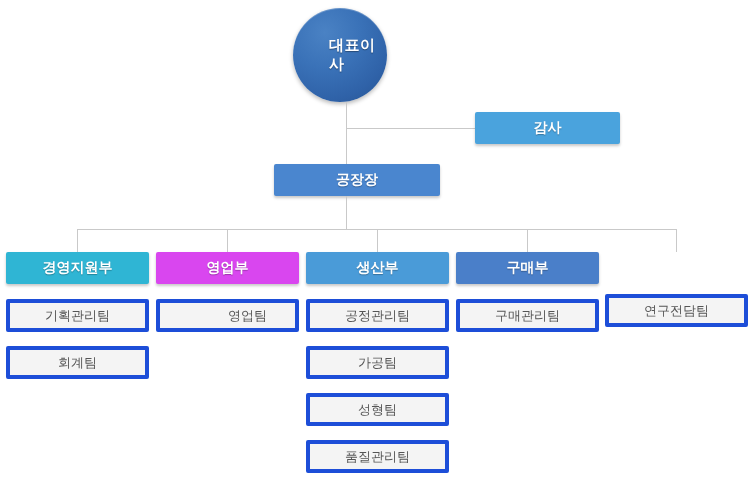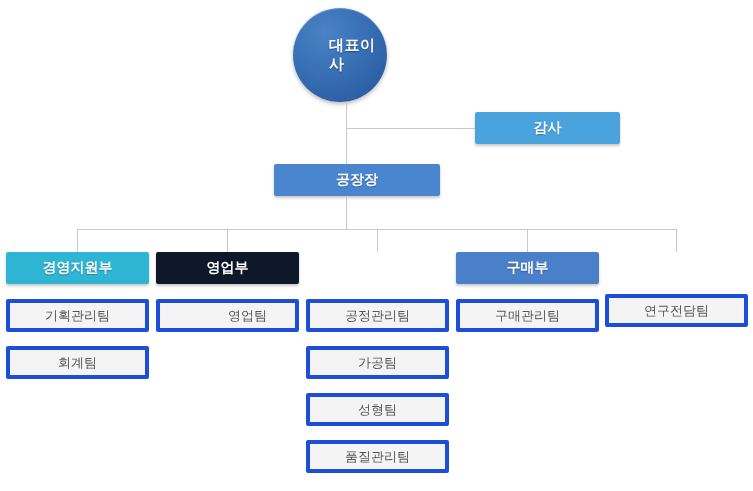--- a/index.html
+++ b/index.html
@@ -141,27 +141,30 @@
   <div class="box box-colored dept-box" style="left:6px; background:#2fb5d4;">
     <span>경영지원부</span>
   </div>
   <div class="team-box" style="left:6px; top:299px;">
     <span>기획관리팀</span>
   </div>
   <div class="team-box" style="left:6px; top:346px;">
     <span>회계팀</span>
   </div>
 
-  <div class="box box-colored dept-box" style="left:156px; background:#0f172a;justify-content:center;">
+  <div class="box box-colored dept-box" style="left:156px; background:#d946ef;justify-content:center;">
     <span>영업부</span>
   </div>
   <div class="team-box" style="left:156px; top:299px;padding-left:40px;">
     <span>영업팀</span>
   </div>
 
+  <div class="box box-colored dept-box" style="left:306px; background:#4a9bd8;">
+    <span>생산부</span>
+  </div>
   <div class="team-box" style="left:306px; top:299px;">
     <span>공정관리팀</span>
   </div>
   <div class="team-box" style="left:306px; top:346px;">
     <span>가공팀</span>
   </div>
   <div class="team-box" style="left:306px; top:440px;">
     <span>품질관리팀</span>
   </div>
   <div class="team-box" style="left:306px; top:393px;">

